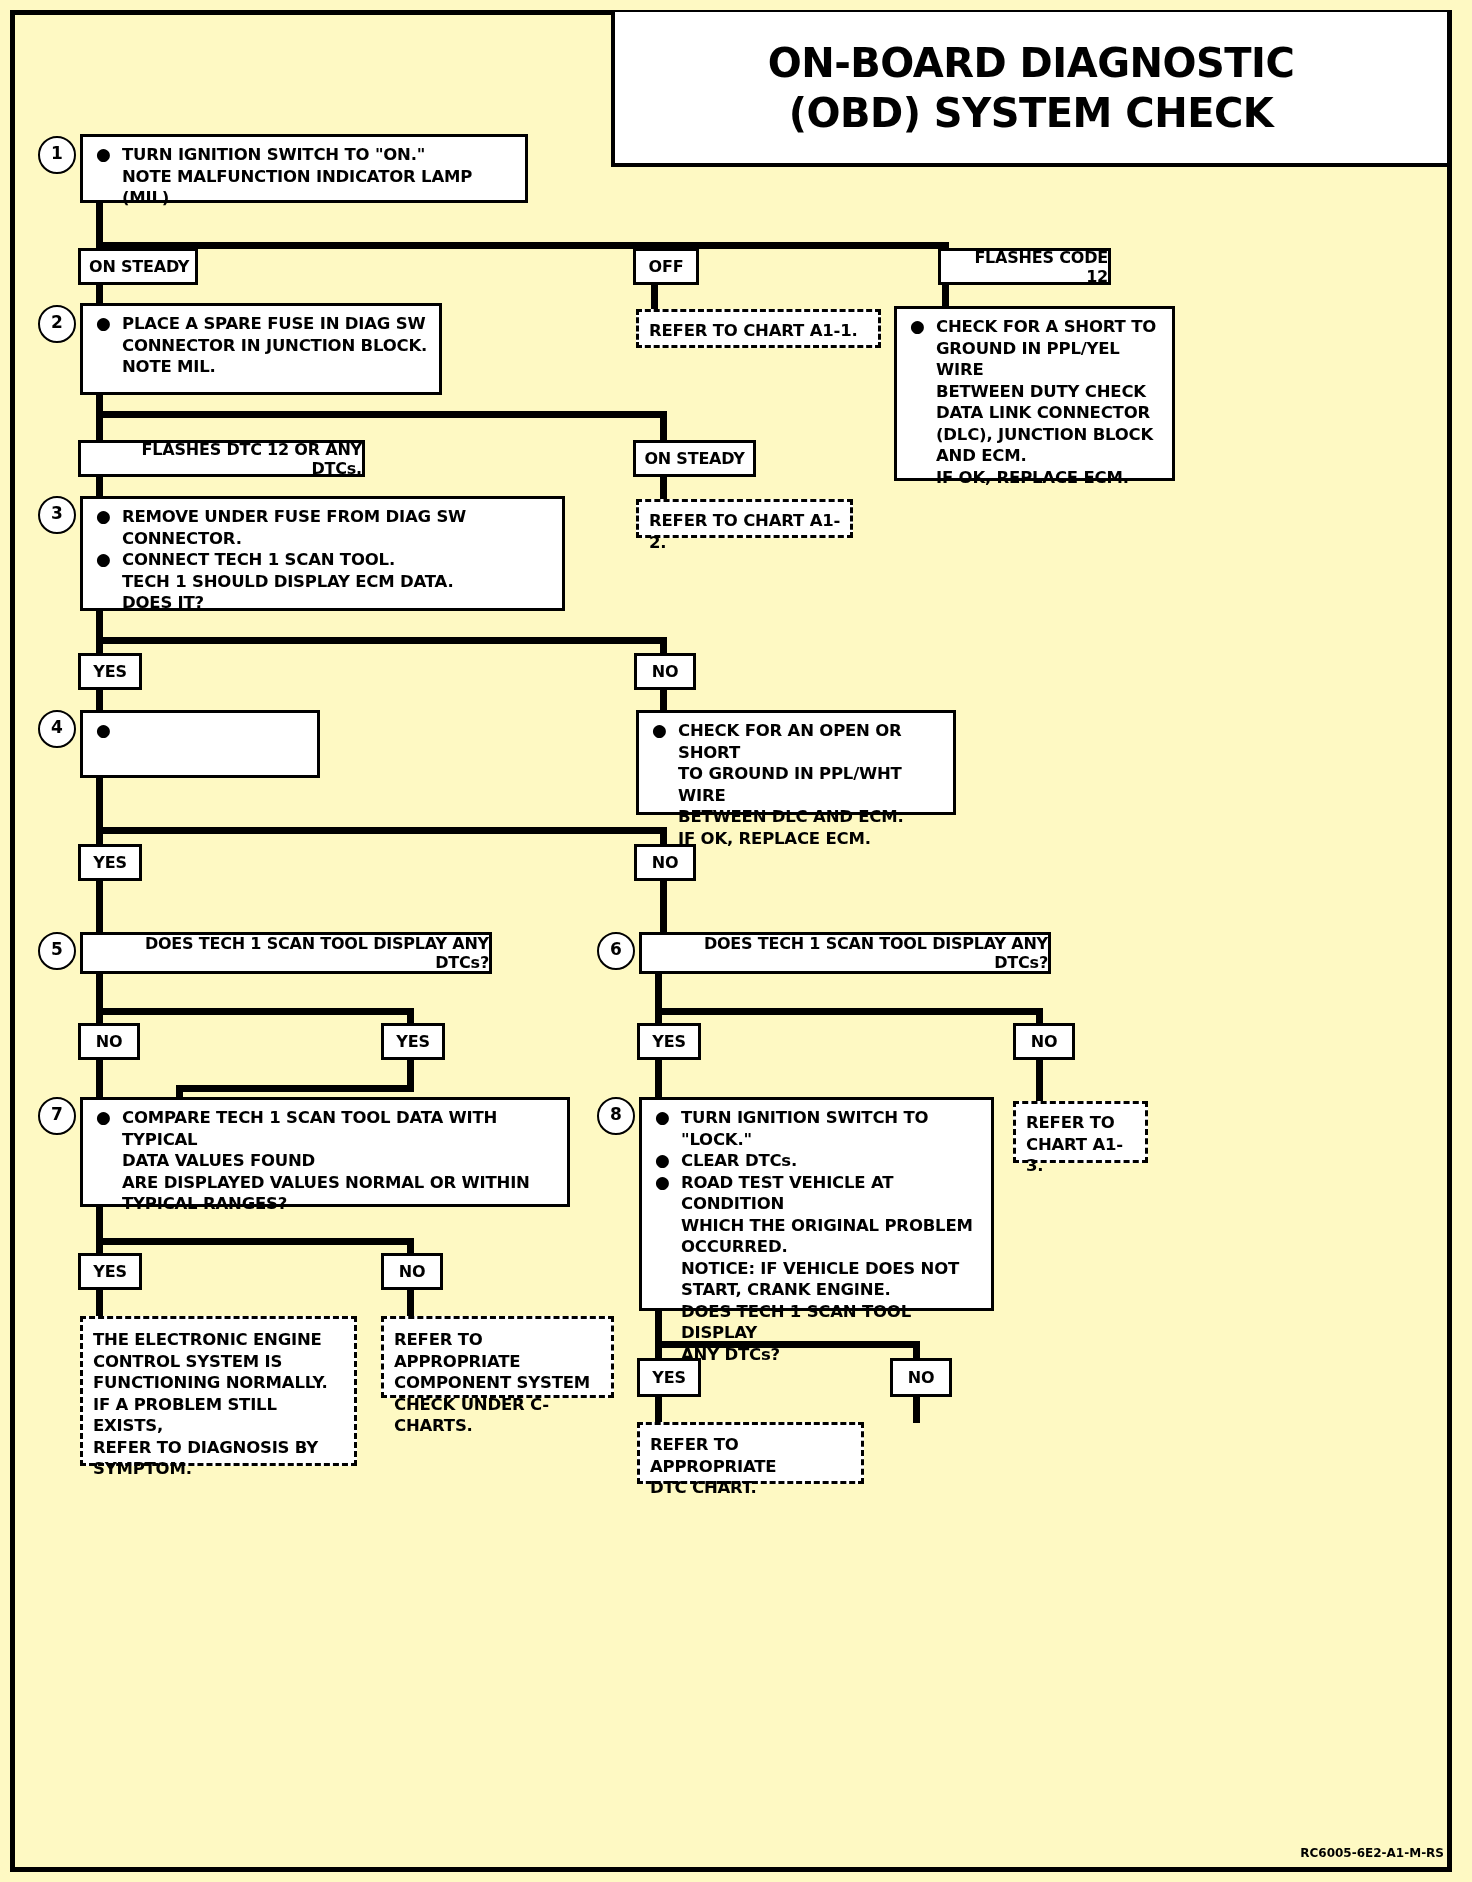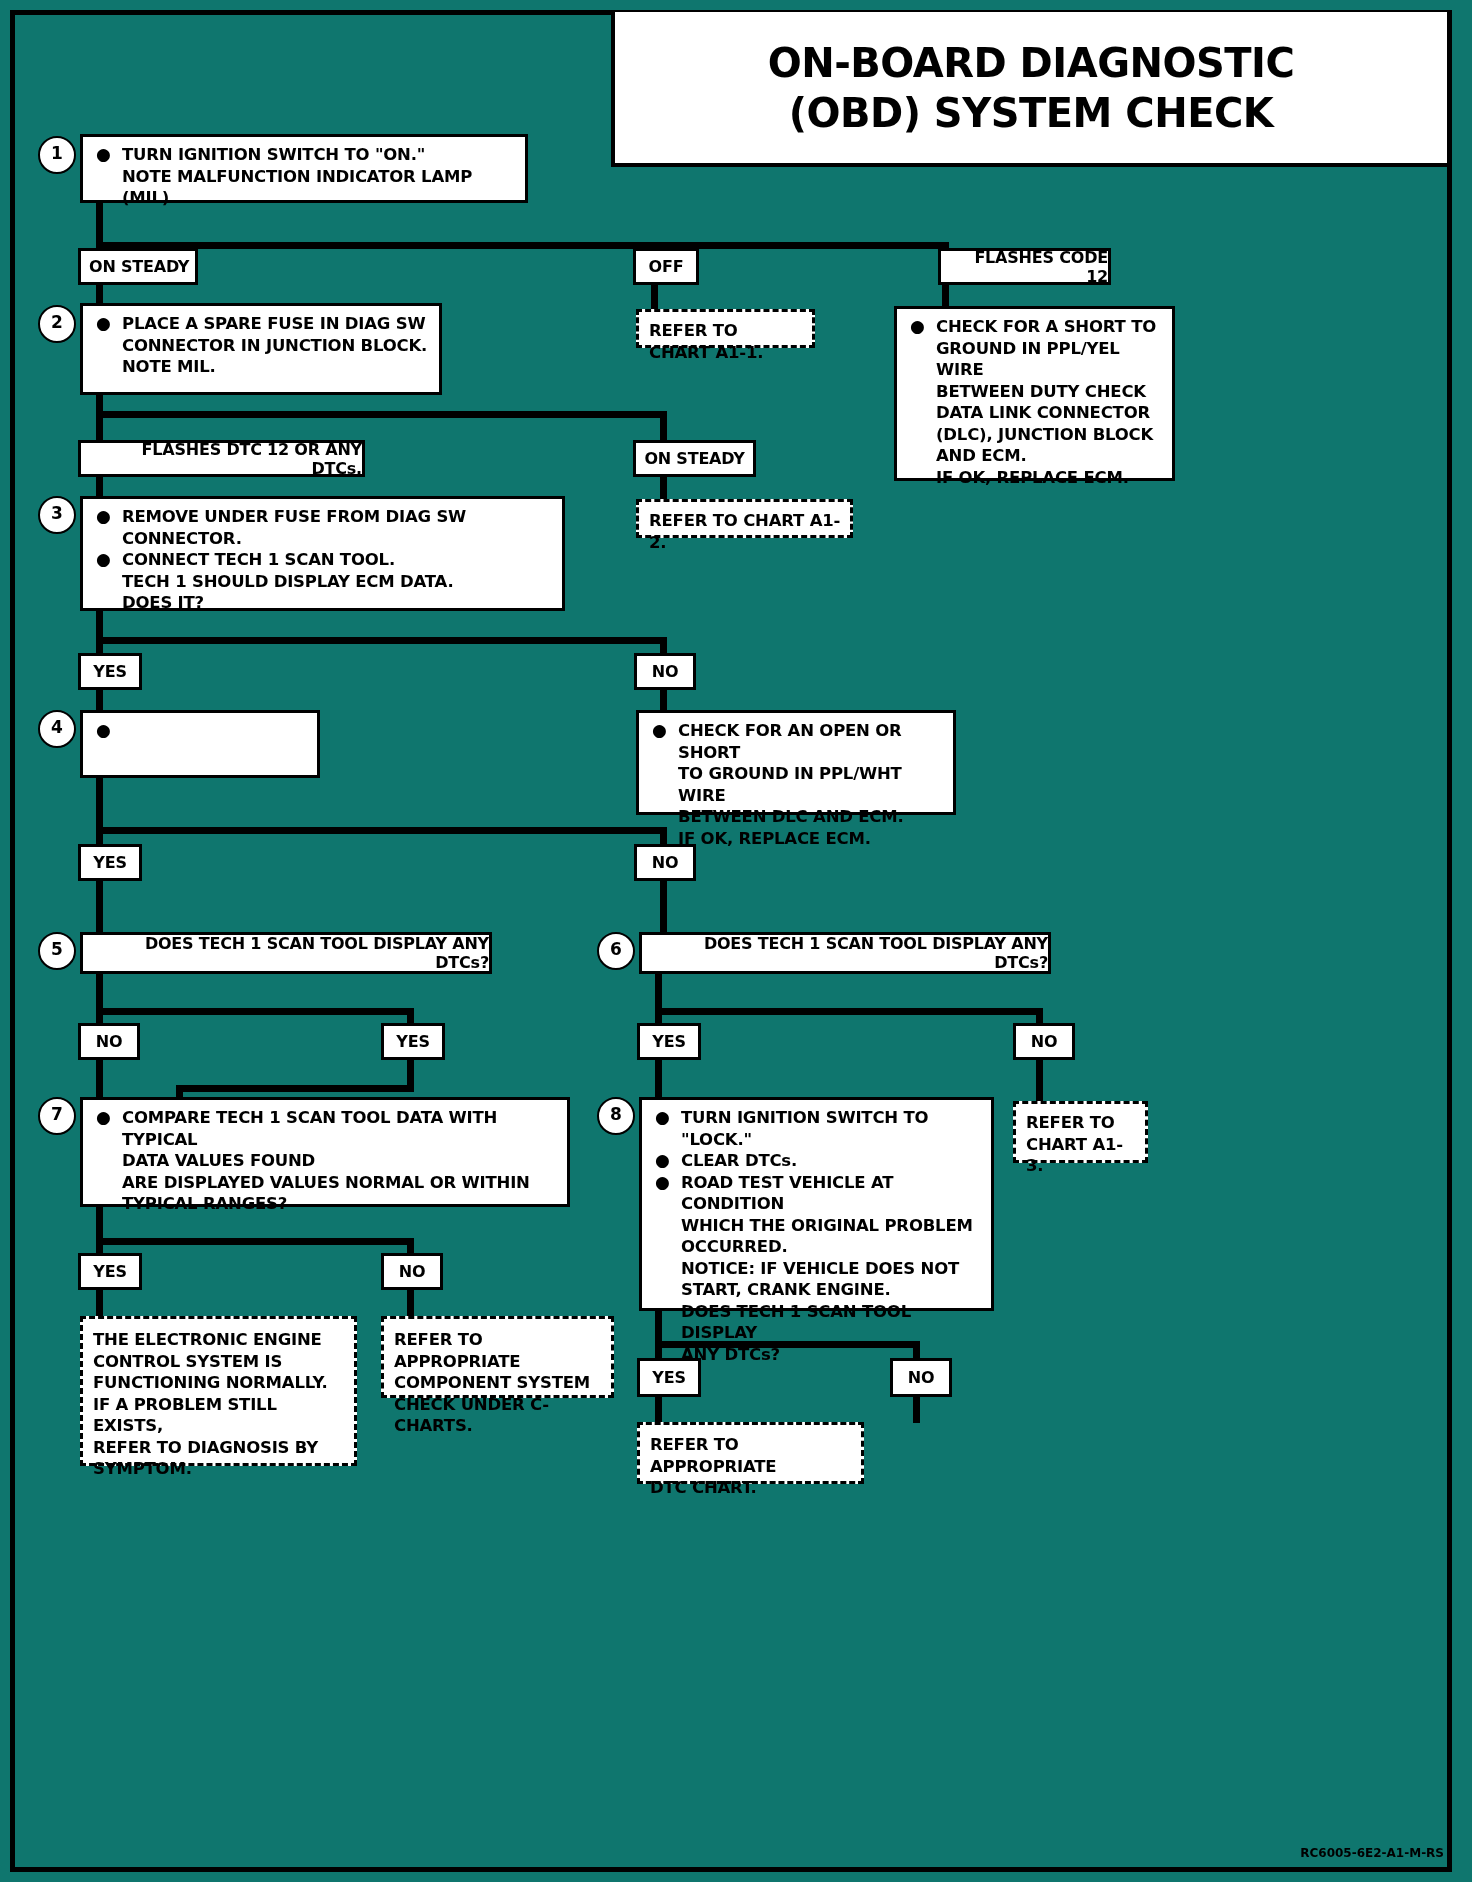--- a/index.html
+++ b/index.html
@@ -7,21 +7,21 @@
     padding: 0;
     background: #ffffff;
   }
   body {
     font-family: "DejaVu Sans", sans-serif;
   }
   #page {
     position: relative;
     width: 1472px;
     height: 1882px;
-    background: #0f766e;
+    background: #fef9c3;
     overflow: hidden;
   }
   
   #page-frame {
     position: absolute;
     left: 10px;
     top: 10px;
     width: 1442px;
     height: 1862px;
     border: 5px solid #000;
@@ -166,21 +166,21 @@
   <div class="ln" style="left:96px; top:242px; width:7px; height:32px;"></div>
 
   <div class="box label-box" style="left:78px; top:248px; width:120px; height:37px;">ON STEADY</div>
   <div class="box label-box center" style="left:633px; top:248px; width:66px; height:37px;">OFF</div>
   <div class="box label-box" style="left:894px; top:248px; width:173px; height:37px;margin-left:44px;">FLASHES CODE 12</div>
 
   <div class="ln" style="left:96px; top:285px; width:7px; height:27px;"></div>
   <div class="ln" style="left:651px; top:285px; width:7px; height:27px;"></div>
   <div class="ln" style="left:942px; top:285px; width:7px; height:23px;"></div>
 
-  <div class="box dashed step-text" style="left:636px; top:309px; width:179px; height:39px; padding-top:8px;">
+  <div class="box dashed step-text" style="left:636px; top:309px; width:245px; height:39px; padding-top:8px;">
     <span class="plain-body">REFER TO CHART A1-1.</span>
   </div>
 
   <div class="box step-text" style="left:894px; top:306px; width:281px; height:175px;">
     <div class="bullet-row">
       <span class="bullet">●</span>
       <span class="bullet-body">CHECK FOR A SHORT TO
 GROUND IN PPL/YEL WIRE
 BETWEEN DUTY CHECK
 DATA LINK CONNECTOR

